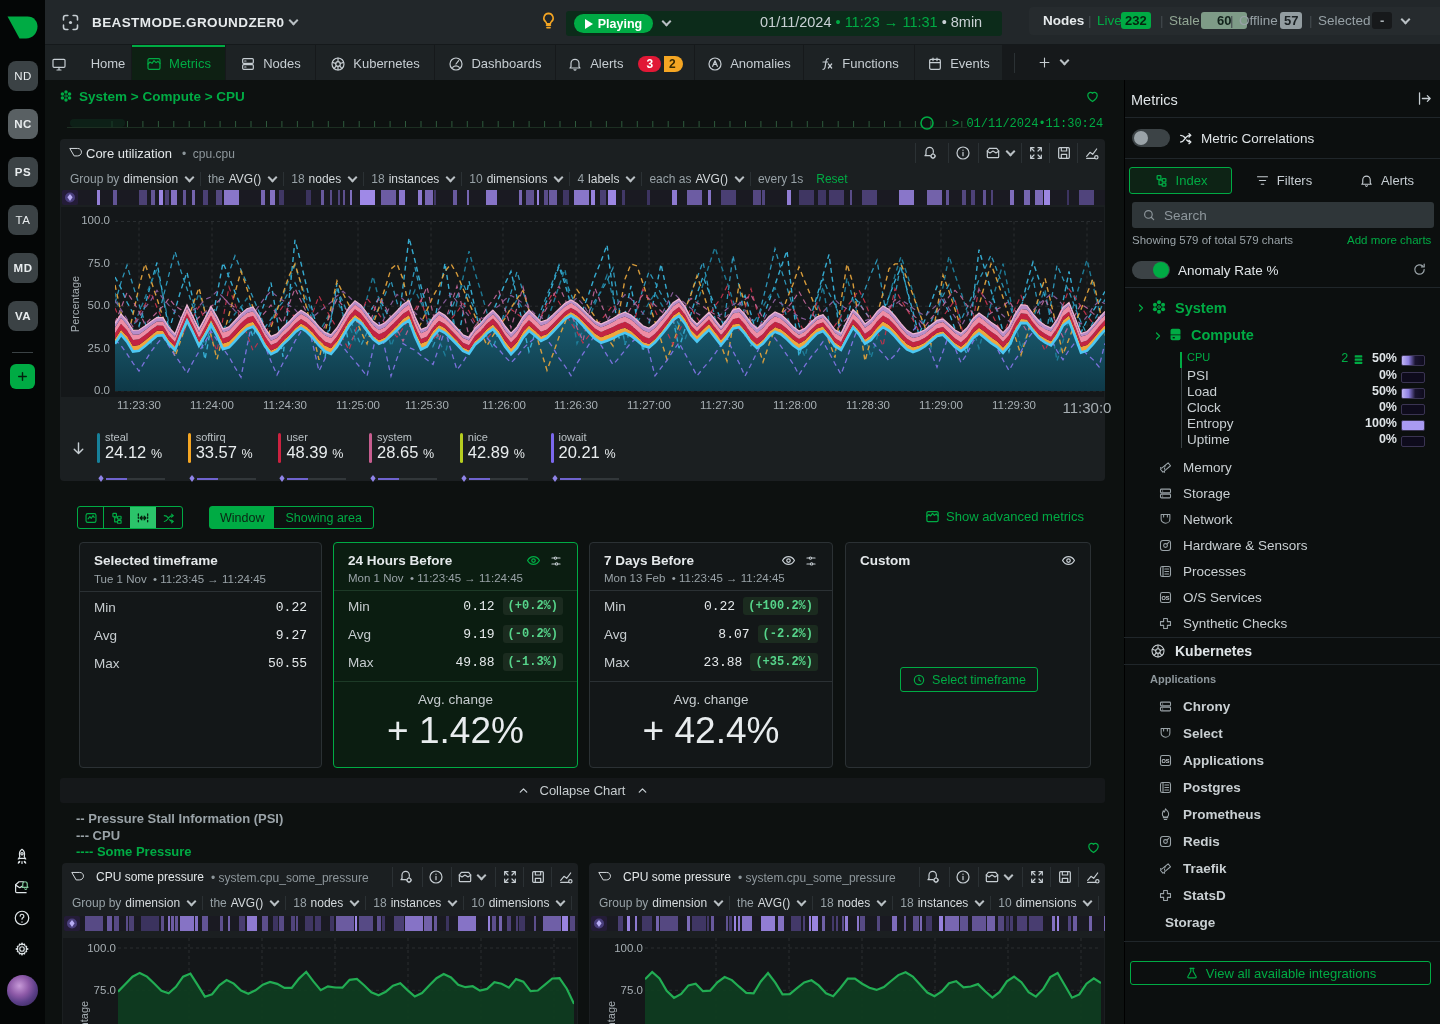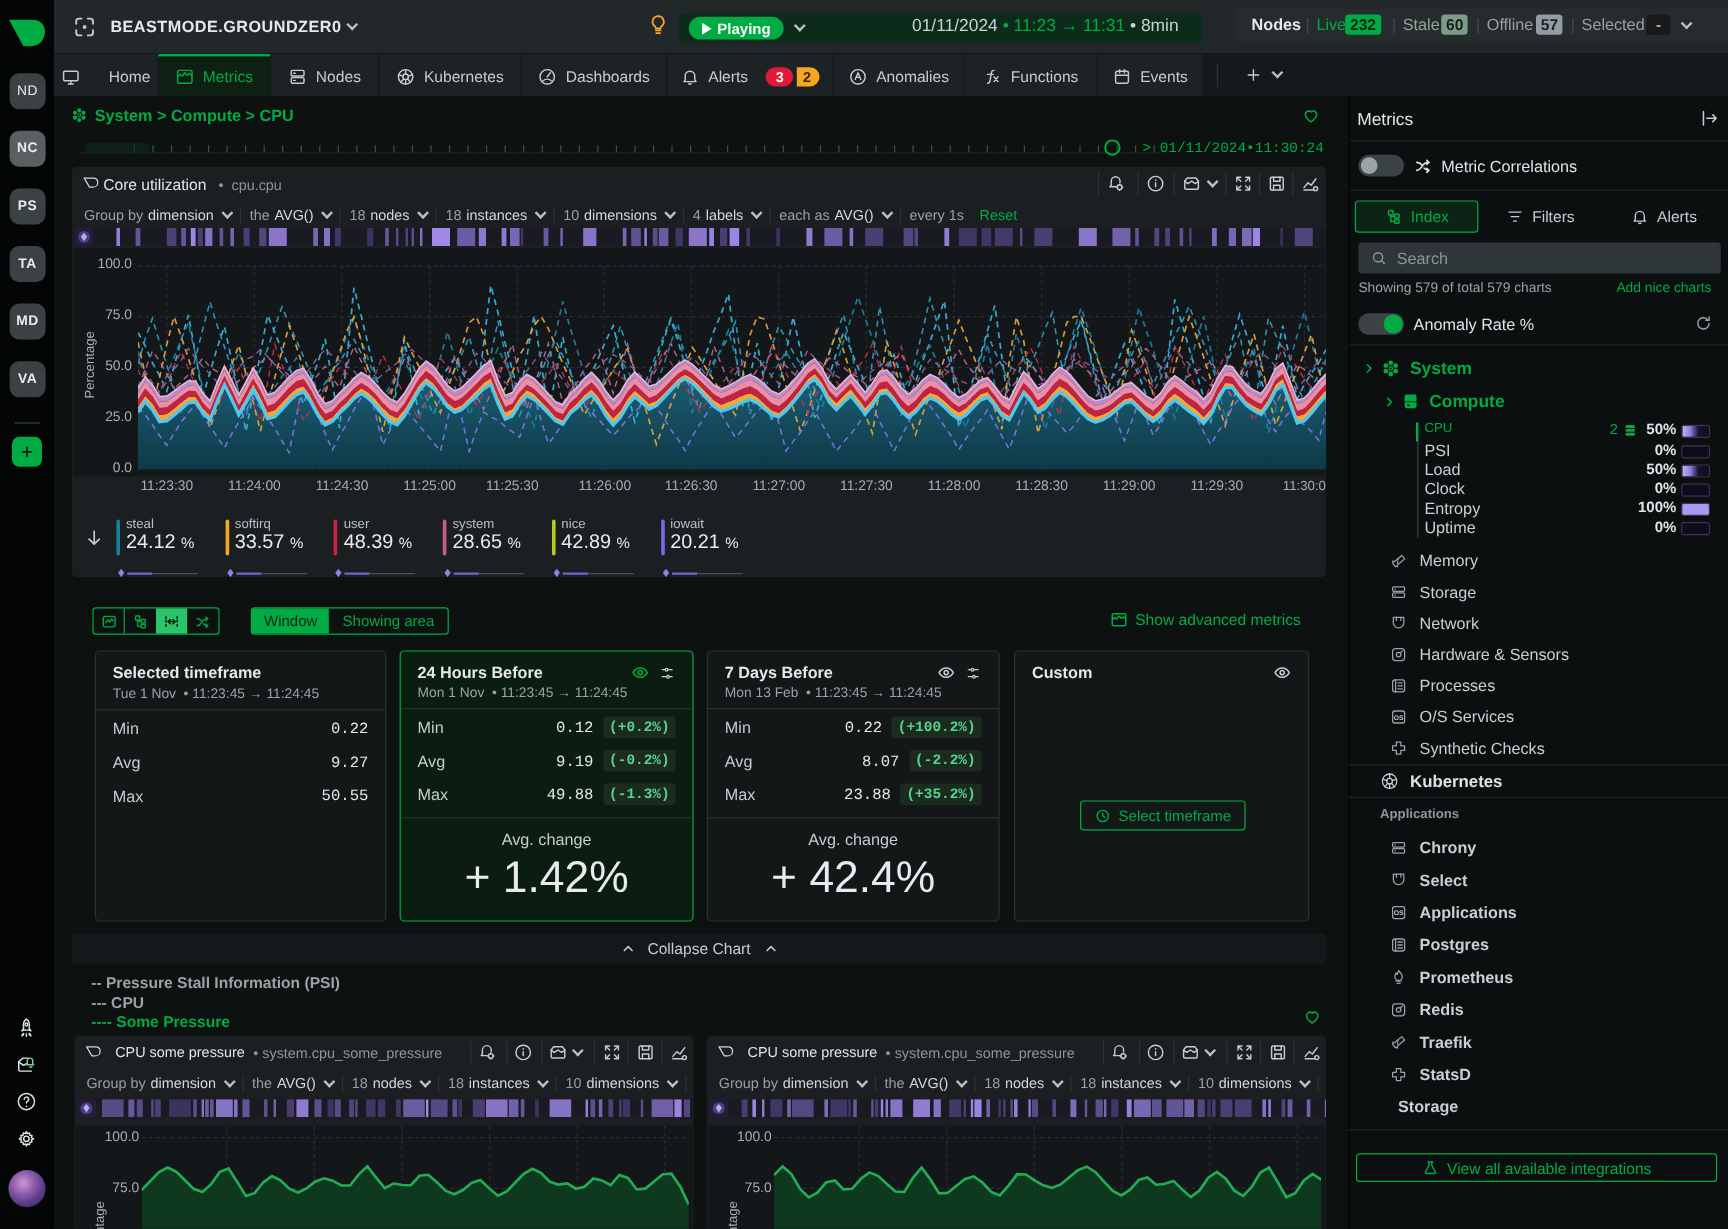--- a/index.html
+++ b/index.html
@@ -33,21 +33,21 @@
       </div>
   <div class="abs chev" style="left:618px;top:21px"></div>
   <div class="abs" style="left:715px;top:14px;font-size:14.5px;color:#c9d0d4">01/11/2024 <span class="green">• 11:23 → 11:31</span> • 8min</div>
   <div class="abs" style="left:984px;top:7px;width:411px;height:28px;background:#262b2e;border-radius:4px 0 0 4px;font-size:13.5px">
      <span class="abs white" style="left:14px;top:6px;font-weight:bold">Nodes</span>
         <span class="abs" style="left:59px;top:6px;color:#444b4f">|</span>
      <span class="abs green" style="left:68px;top:6px">Live</span>
         <span class="abs" style="left:92px;top:5px;background:#00ab44;color:#05250f;font-weight:bold;border-radius:3px;padding:1px 4px;font-size:13px">232</span>
         <span class="abs" style="left:131px;top:6px;color:#444b4f">|</span>
      <span class="abs" style="left:140px;top:6px;color:#93a795">Stale</span>
-        <span class="abs" style="left:172px;top:5px;background:#7e9b87;color:#11211a;font-weight:bold;border-radius:3px;padding:1px 4px;font-size:13px">60</span>
+        <span class="abs" style="left:172px;top:5px;background:#7e9b87;color:#11211a;font-weight:bold;border-radius:3px;padding:1px 16px;font-size:13px">60</span>
         <span class="abs" style="left:201px;top:6px;color:#444b4f">|</span>
      <span class="abs grey" style="left:210px;top:6px">Offline</span>
         <span class="abs" style="left:251px;top:5px;background:#939da1;color:#1b2124;font-weight:bold;border-radius:3px;padding:1px 4px;font-size:13px">57</span>
         <span class="abs" style="left:280px;top:6px;color:#444b4f">|</span>
      <span class="abs grey" style="left:289px;top:6px">Selected</span>
         <span class="abs" style="left:343px;top:5px;background:#17191b;color:#aab2b6;font-weight:bold;border-radius:3px;padding:1px 8px;font-size:13px">-</span>
      <span class="abs chev" style="left:373px;top:12px"></span>
       </div>
 </div>
 <div class="abs" style="left:45px;top:45px;width:1395px;height:35px;background:#16191b">
@@ -424,21 +424,21 @@
     <div class="abs" style="left:332px;top:399px;width:52px;text-align:center;font-size:11.5px;color:#a6aeb3">11:25:00</div>
     <div class="abs" style="left:405px;top:399px;width:52px;text-align:left;font-size:11.5px;color:#a6aeb3">11:25:30</div>
     <div class="abs" style="left:478px;top:399px;width:52px;text-align:center;font-size:11.5px;color:#a6aeb3">11:26:00</div>
     <div class="abs" style="left:550px;top:399px;width:52px;text-align:center;font-size:11.5px;color:#a6aeb3">11:26:30</div>
     <div class="abs" style="left:623px;top:399px;width:52px;text-align:center;font-size:11.5px;color:#a6aeb3">11:27:00</div>
     <div class="abs" style="left:696px;top:399px;width:52px;text-align:center;font-size:11.5px;color:#a6aeb3">11:27:30</div>
     <div class="abs" style="left:769px;top:399px;width:52px;text-align:center;font-size:11.5px;color:#a6aeb3">11:28:00</div>
     <div class="abs" style="left:842px;top:399px;width:52px;text-align:center;font-size:11.5px;color:#a6aeb3">11:28:30</div>
     <div class="abs" style="left:915px;top:399px;width:52px;text-align:center;font-size:11.5px;color:#a6aeb3">11:29:00</div>
     <div class="abs" style="left:988px;top:399px;width:52px;text-align:center;font-size:11.5px;color:#a6aeb3">11:29:30</div>
-    <div class="abs" style="left:1061px;top:399px;width:52px;text-align:center;font-size:11px;color:#a6aeb3">11:30:0</div>
+    <div class="abs" style="left:1061px;top:399px;width:52px;text-align:center;font-size:15px;color:#a6aeb3">11:30:0</div>
 <div class="abs" style="left:70px;top:440px"><svg width="17" height="17" viewBox="0 0 24 24" fill="none" stroke="#c6cdd2" stroke-width="2" stroke-linecap="round" stroke-linejoin="round">
         <path d="M12 4v14M6 13l6 6 6-6"></path>
       </svg></div>
   <div class="abs" style="left:97px;top:431px;width:86px">
     <div class="abs" style="left:0;top:2px;width:3px;height:30px;background:#17809a;border-radius:2px"></div>
     <div class="abs" style="left:8px;top:0px;font-size:11px;color:#b9c0c4">steal</div>
     <div class="abs" style="left:8px;top:12px;font-size:16.5px;color:#e8ecee">24.12 <span style="font-size:12.5px">%</span></div>
     <div class="abs" style="left:0px;top:38px;width:70px;height:7px">
       <svg width="70" height="8" viewBox="0 0 70 8">
           <path d="M4 0l2.6 3.2L4 7 1.4 3.2z" fill="#8f83e8"></path>
@@ -993,21 +993,21 @@
         </svg>
       </div>
 </div>
 <div class="abs" style="left:0;top:0;width:45px;height:1024px;background:#040606">
       <svg width="31" height="25" viewBox="0 0 31 25" style="position:absolute;left:7px;top:16px">
 <path d="M0.5 0.5 L20.5 0.5 C27 0.5 30.5 5.5 30.5 10.5 C30.5 17 25.5 22.5 19 22.5 L12.5 22.5 Z" fill="#00ab44"></path>
       </svg>
       <div class="row" style="position:absolute;left:8px;top:61px;width:30px;height:30px;background:#3b4245;border-radius:8px;justify-content:center;color:#e8ecee;font-weight:normal;font-size:11.5px;letter-spacing:.5px">ND</div>
       <div class="row" style="position:absolute;left:8px;top:109px;width:30px;height:30px;background:#596063;border-radius:8px;justify-content:center;color:#e8ecee;font-weight:bold;font-size:11.5px;letter-spacing:.5px">NC</div>
       <div class="row" style="position:absolute;left:8px;top:157px;width:30px;height:30px;background:#3b4245;border-radius:8px;justify-content:center;color:#e8ecee;font-weight:bold;font-size:11.5px;letter-spacing:.5px">PS</div>
-      <div class="row" style="position:absolute;left:8px;top:205px;width:30px;height:30px;background:#3b4245;border-radius:8px;justify-content:center;color:#e8ecee;font-weight:bold;font-size:11.5px;letter-spacing:.5px">TA</div>
+      <div class="row" style="position:absolute;left:8px;top:205px;width:30px;height:30px;background:#3b4245;border-radius:8px;justify-content:center;color:#e8ecee;font-weight:normal;font-size:11.5px;letter-spacing:.5px">TA</div>
       <div class="row" style="position:absolute;left:8px;top:253px;width:30px;height:30px;background:#3b4245;border-radius:8px;justify-content:center;color:#e8ecee;font-weight:bold;font-size:11.5px;letter-spacing:.5px">MD</div>
       <div class="row" style="position:absolute;left:8px;top:301px;width:30px;height:30px;background:#3b4245;border-radius:8px;justify-content:center;color:#e8ecee;font-weight:bold;font-size:11.5px;letter-spacing:.5px">VA</div>
       <div class="abs" style="left:12px;top:352px;width:21px;height:1px;background:#3b4245"></div>
       <div class="row" style="position:absolute;left:10px;top:364px;width:25px;height:25px;background:#00ab44;border-radius:6px;justify-content:center">
         <svg width="13" height="13" viewBox="0 0 24 24" fill="none" stroke="#04220f" stroke-width="2.6" stroke-linecap="round" stroke-linejoin="round">
           <path d="M12 5v14M5 12h14"></path>
         </svg>
       </div>
       <div class="abs" style="left:13px;top:847px"><svg width="18" height="18" viewBox="0 0 24 24" fill="none" stroke="#dfe5e8" stroke-width="1.6" stroke-linecap="round" stroke-linejoin="round">
           <path d="M12 3c3 2 4 6 3 10l2 3-3-1a8 8 0 0 1-4 0l-3 1 2-3C8 9 9 5 12 3z"></path>
@@ -1073,21 +1073,21 @@
       </div>
 
   <div class="abs row" style="left:7px;top:122px;width:302px;height:26px;background:#2f3639;border-radius:3px;padding-left:10px;gap:8px">
      <svg width="14" height="14" viewBox="0 0 24 24" fill="none" stroke="#8d969b" stroke-width="2" stroke-linecap="round" stroke-linejoin="round">
           <circle cx="11" cy="11" r="6.5"></circle>
           <path d="M15.8 15.8L20 20"></path>
         </svg>
         <span style="font-size:13.5px;color:#8d969b">Search</span>
       </div>
   <div class="abs" style="left:7px;top:154px;font-size:11.5px;color:#9aa3a8">Showing 579 of total 579 charts</div>
-  <div class="abs green" style="left:222px;top:154px;font-size:11.5px">Add nice charts</div>
+  <div class="abs green" style="left:222px;top:154px;font-size:11.5px">Add more charts</div>
 
   <div class="abs" style="left:7px;top:181px;width:38px;height:18px;background:#3c4346;border-radius:9px">
      <span style="position:absolute;right:1px;top:1px;width:16px;height:16px;border-radius:50%;background:#00ab44;display:block"></span>
       </div>
   <div class="abs" style="left:53px;top:183px;font-size:13.5px;color:#dfe4e7">Anomaly Rate %</div>
   <div class="abs" style="left:287px;top:182px"><svg width="15" height="15" viewBox="0 0 24 24" fill="none" stroke="#9aa3a8" stroke-width="2" stroke-linecap="round" stroke-linejoin="round">
           <path d="M19.5 12a7.5 7.5 0 1 1-2.5-5.6"></path>
           <path d="M19.5 3.5v4.3h-4.3"></path>
         </svg></div>
   <div class="abs" style="left:0;top:207px;width:316px;height:1px;background:#20262a"></div>

